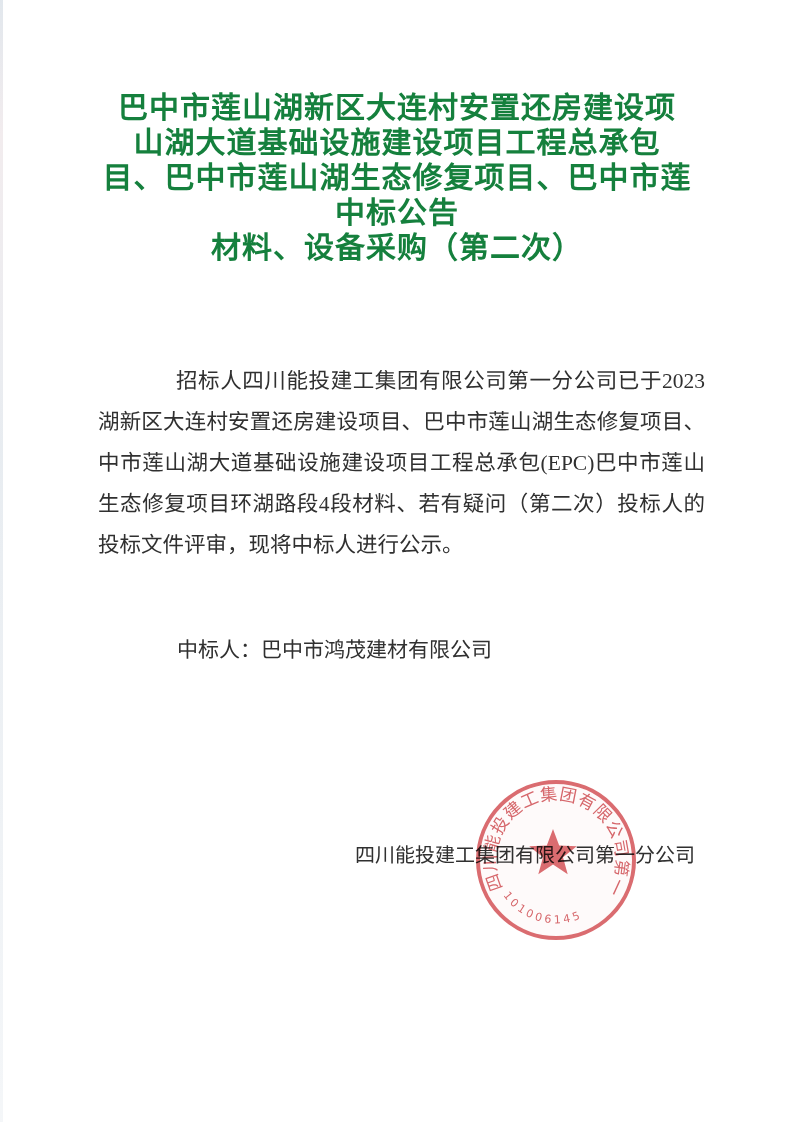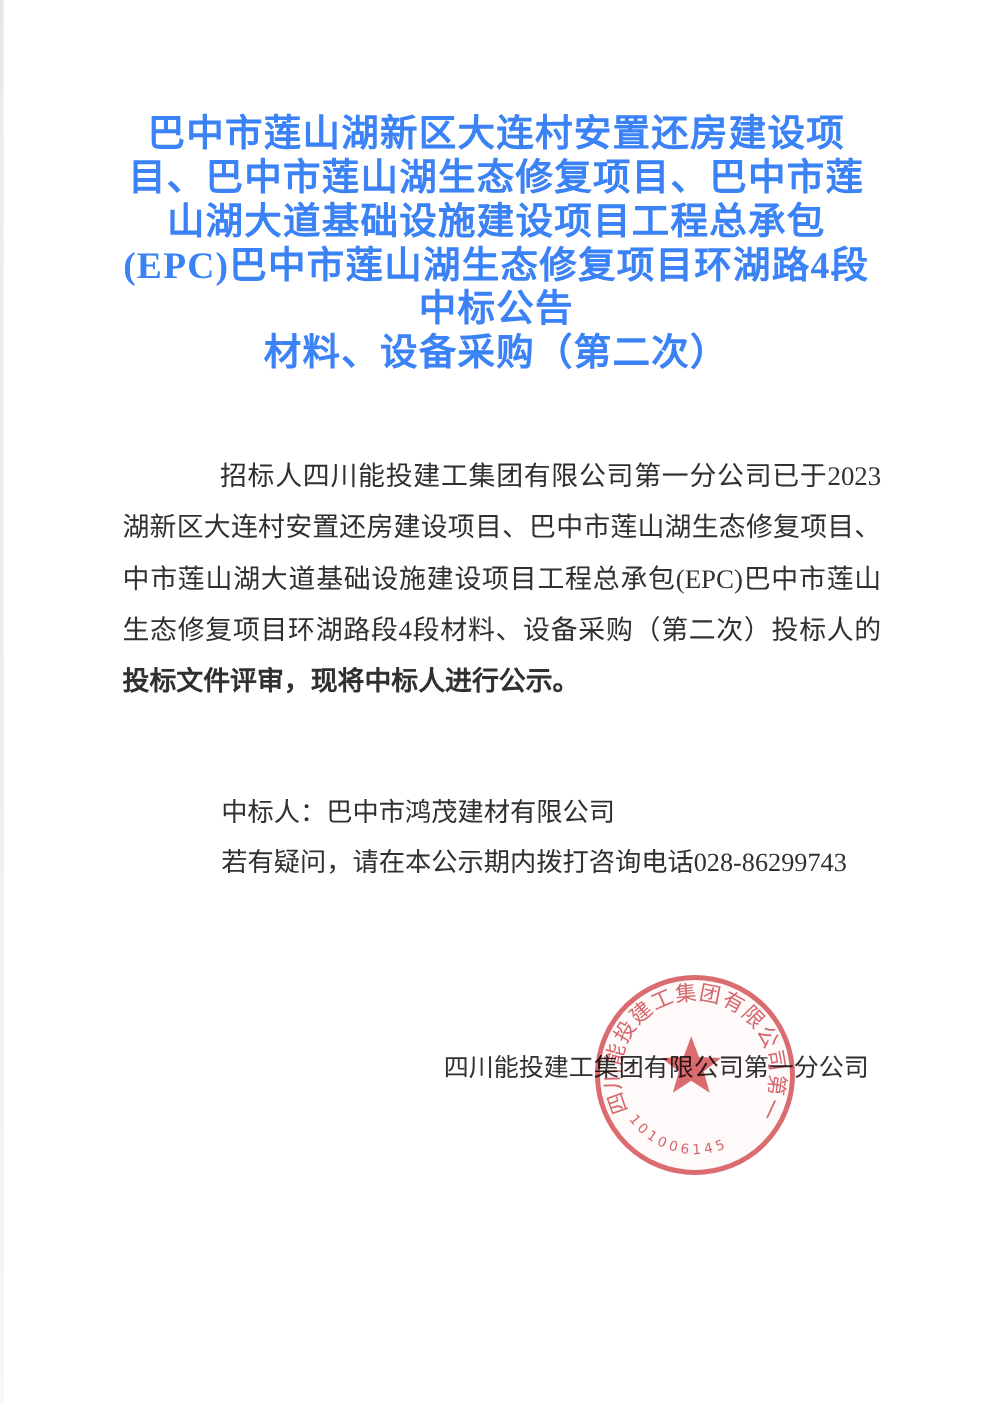--- a/index.html
+++ b/index.html
@@ -32,21 +32,21 @@
     position: absolute;
     top: 90px;
     left: 40px;
     right: 40px;
     margin: 0;
     text-align: center;
     font-size: 30px;
     line-height: 35px;
     font-weight: bold;
     letter-spacing: 1px;
-    color: #3b82f6;
+    color: #15803d;
   }
   .body-paragraph {
     position: absolute;
     top: 361px;
     left: 98px;
     right: 89px;
     font-size: 21.5px;
     line-height: 41px;
     color: #303030;
   }
@@ -59,21 +59,20 @@
     white-space: normal;
     text-align: justify;
     text-align-last: justify;
   }
   .body-line.first {
     text-indent: 78px;
   }
   .body-line.last {
     text-align: right;
     text-align-last: left;
-    font-weight: bold;
   }
   .details {
     position: absolute;
     top: 630px;
     left: 177px;
     right: 48px;
     font-size: 21px;
     line-height: 40px;
     color: #303030;
   }
@@ -117,38 +116,36 @@
 </style>
 </head>
 <body>
 
 <div class="page">
 
   <div class="scan-edge"></div>
 
   <h1 class="doc-title">
     <div class="title-line">巴中市莲山湖新区大连村安置还房建设项</div>
+    <div class="title-line">山湖大道基础设施建设项目工程总承包</div>
     <div class="title-line">目、巴中市莲山湖生态修复项目、巴中市莲</div>
-    <div class="title-line">山湖大道基础设施建设项目工程总承包</div>
-    <div class="title-line">(EPC)巴中市莲山湖生态修复项目环湖路4段</div>
     <div class="title-line">中标公告</div>
     <div class="title-line">材料、设备采购（第二次）</div>
   </h1>
 
   <div class="body-paragraph">
     <div class="body-line fill first">招标人四川能投建工集团有限公司第一分公司已于2023年11</div>
     <div class="body-line fill">湖新区大连村安置还房建设项目、巴中市莲山湖生态修复项目、巴</div>
     <div class="body-line fill">中市莲山湖大道基础设施建设项目工程总承包(EPC)巴中市莲山湖</div>
-    <div class="body-line fill">生态修复项目环湖路段4段材料、设备采购（第二次）投标人的</div>
+    <div class="body-line fill">生态修复项目环湖路段4段材料、若有疑问（第二次）投标人的</div>
     <div class="body-line last">投标文件评审，现将中标人进行公示。</div>
   </div>
 
   <div class="details">
     <div class="detail-line">中标人：巴中市鸿茂建材有限公司</div>
-    <div class="detail-line">若有疑问，请在本公示期内拨打咨询电话028-86299743</div>
   </div>
 
   <div class="signature-block">
     <div>四川能投建工集团有限公司第一分公司</div>
   </div>
 
   <svg class="stamp" viewBox="0 0 200 200" xmlns="http://www.w3.org/2000/svg" aria-hidden="true">
     <circle class="stamp-ring" cx="100" cy="100" r="78"></circle>
     <defs>
       <path id="ringTextPath" d="M 48,130 A 60,60 0 1,1 152,130" fill="none"></path>

